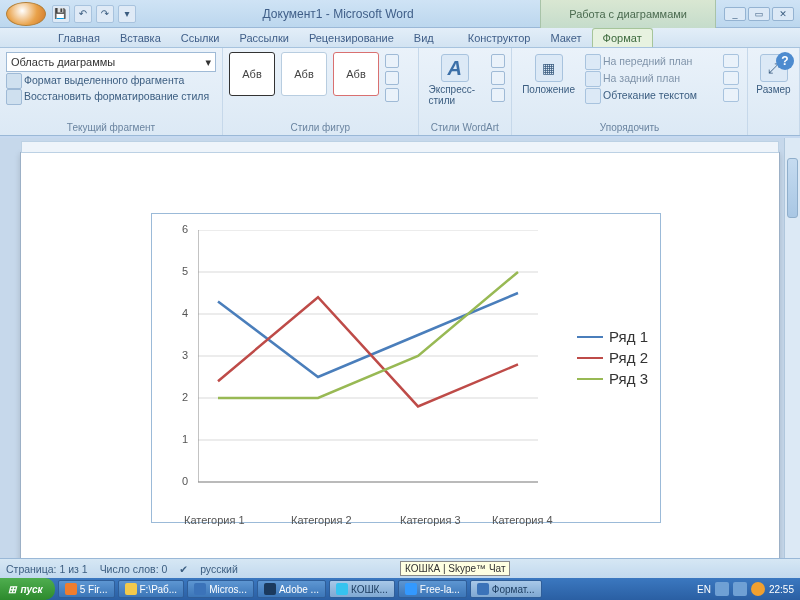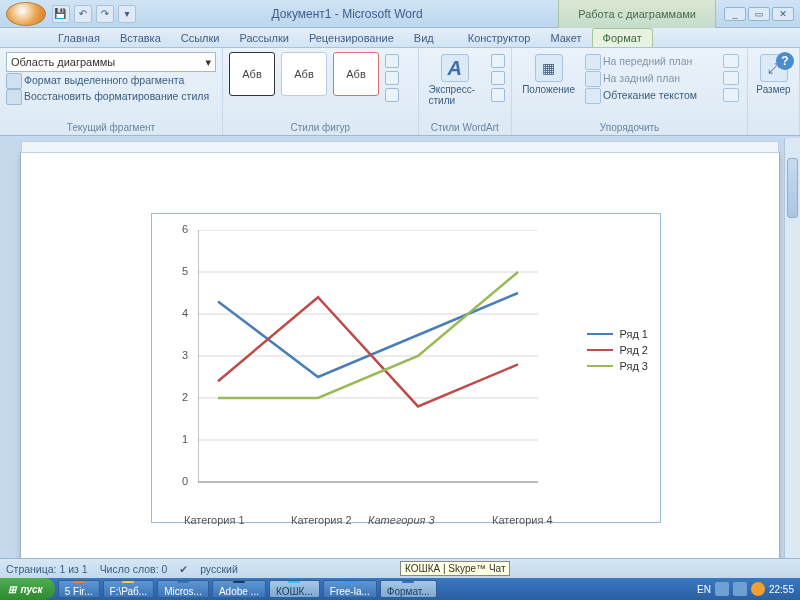--- a/index.html
+++ b/index.html
@@ -3,21 +3,21 @@
 <meta charset="utf-8">
 <style>
 * { margin: 0; padding: 0; box-sizing: border-box; font-family: "Segoe UI", Tahoma, sans-serif; }
 body { width: 800px; height: 600px; overflow: hidden; background: #c6d9f0; }
 
 .titlebar { height: 28px; background: linear-gradient(#cfe3f5,#bcd7ee); display: flex; align-items: center; padding: 0 6px; border-bottom: 1px solid #9ab8d7; }
 .office-btn { width: 40px; height: 24px; border-radius: 50%; background: radial-gradient(circle at 40% 35%,#fff,#e9a24a 55%,#d0762a); border:1px solid #b3803a; margin-right:6px; position:relative; }
 .qat { display:flex; gap:4px; }
 .qat .q { width:18px; height:18px; background:#dfeaf6; border:1px solid #a8c3de; border-radius:2px; font-size:10px; display:flex; align-items:center; justify-content:center; color:#3b5d80; }
 .title-text { flex:1; text-align:center; font-size:12px; color:#3f5e88; }
-.chart-tools-tab { height:28px; background:linear-gradient(#d9e7d2,#c5dccb); font-size:11px; color:#4b6b50; padding:0 19px; display:flex; align-items:center; border-left:1px solid #a8c3a8; border-right:1px solid #a8c3a8; }
+.chart-tools-tab { height:28px; background:linear-gradient(#d9e7d2,#c5dccb); font-size:11px; color:#4b6b50; padding:0 28px; display:flex; align-items:center; border-left:1px solid #a8c3a8; border-right:1px solid #a8c3a8; }
 .winbtns { display:flex; gap:2px; margin-left:8px; }
 .winbtns div { width:22px; height:14px; background:#dce9f6; border:1px solid #94b3d2; border-radius:2px; font-size:9px; text-align:center; line-height:12px; color:#3b5d80; }
 
 .tabs-row { height:20px; background:linear-gradient(#e3eef8,#d2e3f2); display:flex; align-items:flex-end; padding-left:48px; font-size:11px; color:#3f5e88; border-bottom:1px solid #a7c3de; }
 .tab { padding:3px 10px 3px; cursor:default; }
 .tab.active { background:#e7f2e0; border:1px solid #a6c59a; border-bottom:none; border-radius:3px 3px 0 0; color:#3d6a3d; }
 
 .ribbon { height:88px; background:linear-gradient(#eaf2fa,#dce9f5); display:flex; border-bottom:1px solid #9ab8d7; }
 .group { border-right:1px solid #c6d8ea; padding:4px 6px 2px; display:flex; flex-direction:column; }
 .group-label { font-size:10px; color:#6a84a0; text-align:center; margin-top:auto; padding-top:2px; }
@@ -40,35 +40,35 @@
 .arrange-row.enabled { color:#3b5d80; }
 
 .little-stack { display:flex; flex-direction:column; gap:3px; padding:2px 2px 0; }
 .little-stack div { width:16px; height:14px; border:1px solid #a8c3de; background:#eaf2fa; border-radius:2px; }
 
 .doc-area { position:absolute; top:138px; left:0; right:0; bottom:42px; background:#c6d8eb; display:flex; justify-content:center; overflow:hidden; }
 .page { margin-top:14px; width:760px; height:420px; background:#fff; border:1px solid #9cb0c6; box-shadow:0 2px 6px rgba(0,0,0,.15); position:relative; }
 .ruler { position:absolute; top:-12px; left:0; right:0; height:12px; background:#eef4fa; border:1px solid #bcd1e4; }
 .chart-obj { position:absolute; left:130px; top:60px; width:510px; height:310px; border:1px solid #9bbad8; background:#fff; }
 .plot { position:absolute; left:46px; top:16px; width:340px; height:272px; }
-.legend { position:absolute; right:12px; top:110px; font-size:11px; color:#333; }
+.legend { position:absolute; right:12px; top:110px; font-size:15px; color:#333; }
 .legend div { display:flex; align-items:center; gap:6px; margin:4px 0; }
 .legend .sw { width:26px; height:2px; }
 .axis-label { position:absolute; font-size:11px; color:#555; }
 .xcat { position:absolute; bottom:-4px; font-size:11px; color:#555; white-space:nowrap; }
 
 .statusbar { position:absolute; bottom:22px; left:0; right:0; height:20px; background:linear-gradient(#d6e7f4,#c2d9ee); border-top:1px solid #9ab8d7; display:flex; align-items:center; font-size:10.5px; color:#3b5d80; padding:0 6px; gap:12px; }
 .statusbar .right { margin-left:auto; display:flex; align-items:center; gap:6px; }
 .zoom-slider { width:90px; height:4px; background:#a8c3de; border-radius:2px; position:relative; }
 .zoom-slider:before { content:""; position:absolute; left:45%; top:-3px; width:8px; height:10px; background:#5b8bb6; border-radius:2px; }
 .view-ic { width:16px; height:14px; border:1px solid #89a8c7; background:#e8f1fa; border-radius:2px; }
 
 .taskbar { position:absolute; bottom:0; left:0; right:0; height:22px; background:linear-gradient(#3b78c0,#2a5fa3); display:flex; align-items:center; font-size:10px; color:#fff; }
 .start { background:linear-gradient(#4fae4f,#2d8a2d); height:22px; padding:0 12px 0 8px; display:flex; align-items:center; gap:4px; border-radius:0 10px 10px 0; font-style:italic; font-weight:bold; }
-.tbitem { height:18px; background:linear-gradient(#5d96d2,#3c76b8); border:1px solid #2f5e99; border-radius:2px; margin-left:3px; padding:0 6px; display:flex; align-items:center; gap:3px; max-width:78px; overflow:hidden; white-space:nowrap;flex-direction:column; }
+.tbitem { height:18px; background:linear-gradient(#5d96d2,#3c76b8); border:1px solid #2f5e99; border-radius:2px; margin-left:3px; padding:0 6px; display:flex; align-items:center; gap:3px; max-width:78px; overflow:hidden; white-space:nowrap; }
 .tbitem.active { background:linear-gradient(#a8c8e8,#7fa8d2); color:#1a3a5e; }
 .tray { margin-left:auto; display:flex; align-items:center; gap:4px; padding:0 6px; }
 .tray-ic { width:14px; height:14px; background:#6fa0d4; border-radius:2px; }
 .tooltip-skype { position:absolute; bottom:24px; left:400px; background:#ffffe1; border:1px solid #888; font-size:10px; color:#333; padding:1px 4px; }
 .scrollbar-v { position:absolute; right:0; top:138px; bottom:42px; width:16px; background:#dce9f5; border-left:1px solid #b0c7dc; }
 .scrollbar-v .thumb { position:absolute; left:2px; right:2px; top:20px; height:60px; background:linear-gradient(#c5dbf0,#a9c7e4); border:1px solid #8faecb; border-radius:3px; }
 .help-btn { position:absolute; right:6px; top:52px; width:18px; height:18px; border-radius:50%; background:#4d8bcf; color:#fff; font-size:12px; text-align:center; line-height:18px; font-weight:bold; }
 </style>
 </head>
 <body>
@@ -208,21 +208,21 @@
         </div>
     <div class="axis-label" style="left: 30px; top: 261px;">0</div>
         <div class="axis-label" style="left: 30px; top: 219px;">1</div>
         <div class="axis-label" style="left: 30px; top: 177px;">2</div>
         <div class="axis-label" style="left: 30px; top: 135px;">3</div>
         <div class="axis-label" style="left: 30px; top: 93px;">4</div>
         <div class="axis-label" style="left: 30px; top: 51px;">5</div>
         <div class="axis-label" style="left: 30px; top: 9px;">6</div>
         <div class="xcat" style="left: 32px;">Категория 1</div>
         <div class="xcat" style="left: 139px;">Категория 2</div>
-        <div class="xcat" style="left: 216px; font-style: italic;">Категория 3</div>
+        <div class="xcat" style="left: 248px;">Категория 3</div>
         <div class="xcat" style="left: 332px; margin-left: 8px;">Категория 4</div>
       </div>
   </div>
 </div>
 <div class="scrollbar-v">
     <div class="thumb"></div>
   </div>
 
 <div class="statusbar">
   <span>Страница: 1 из 1</span>

